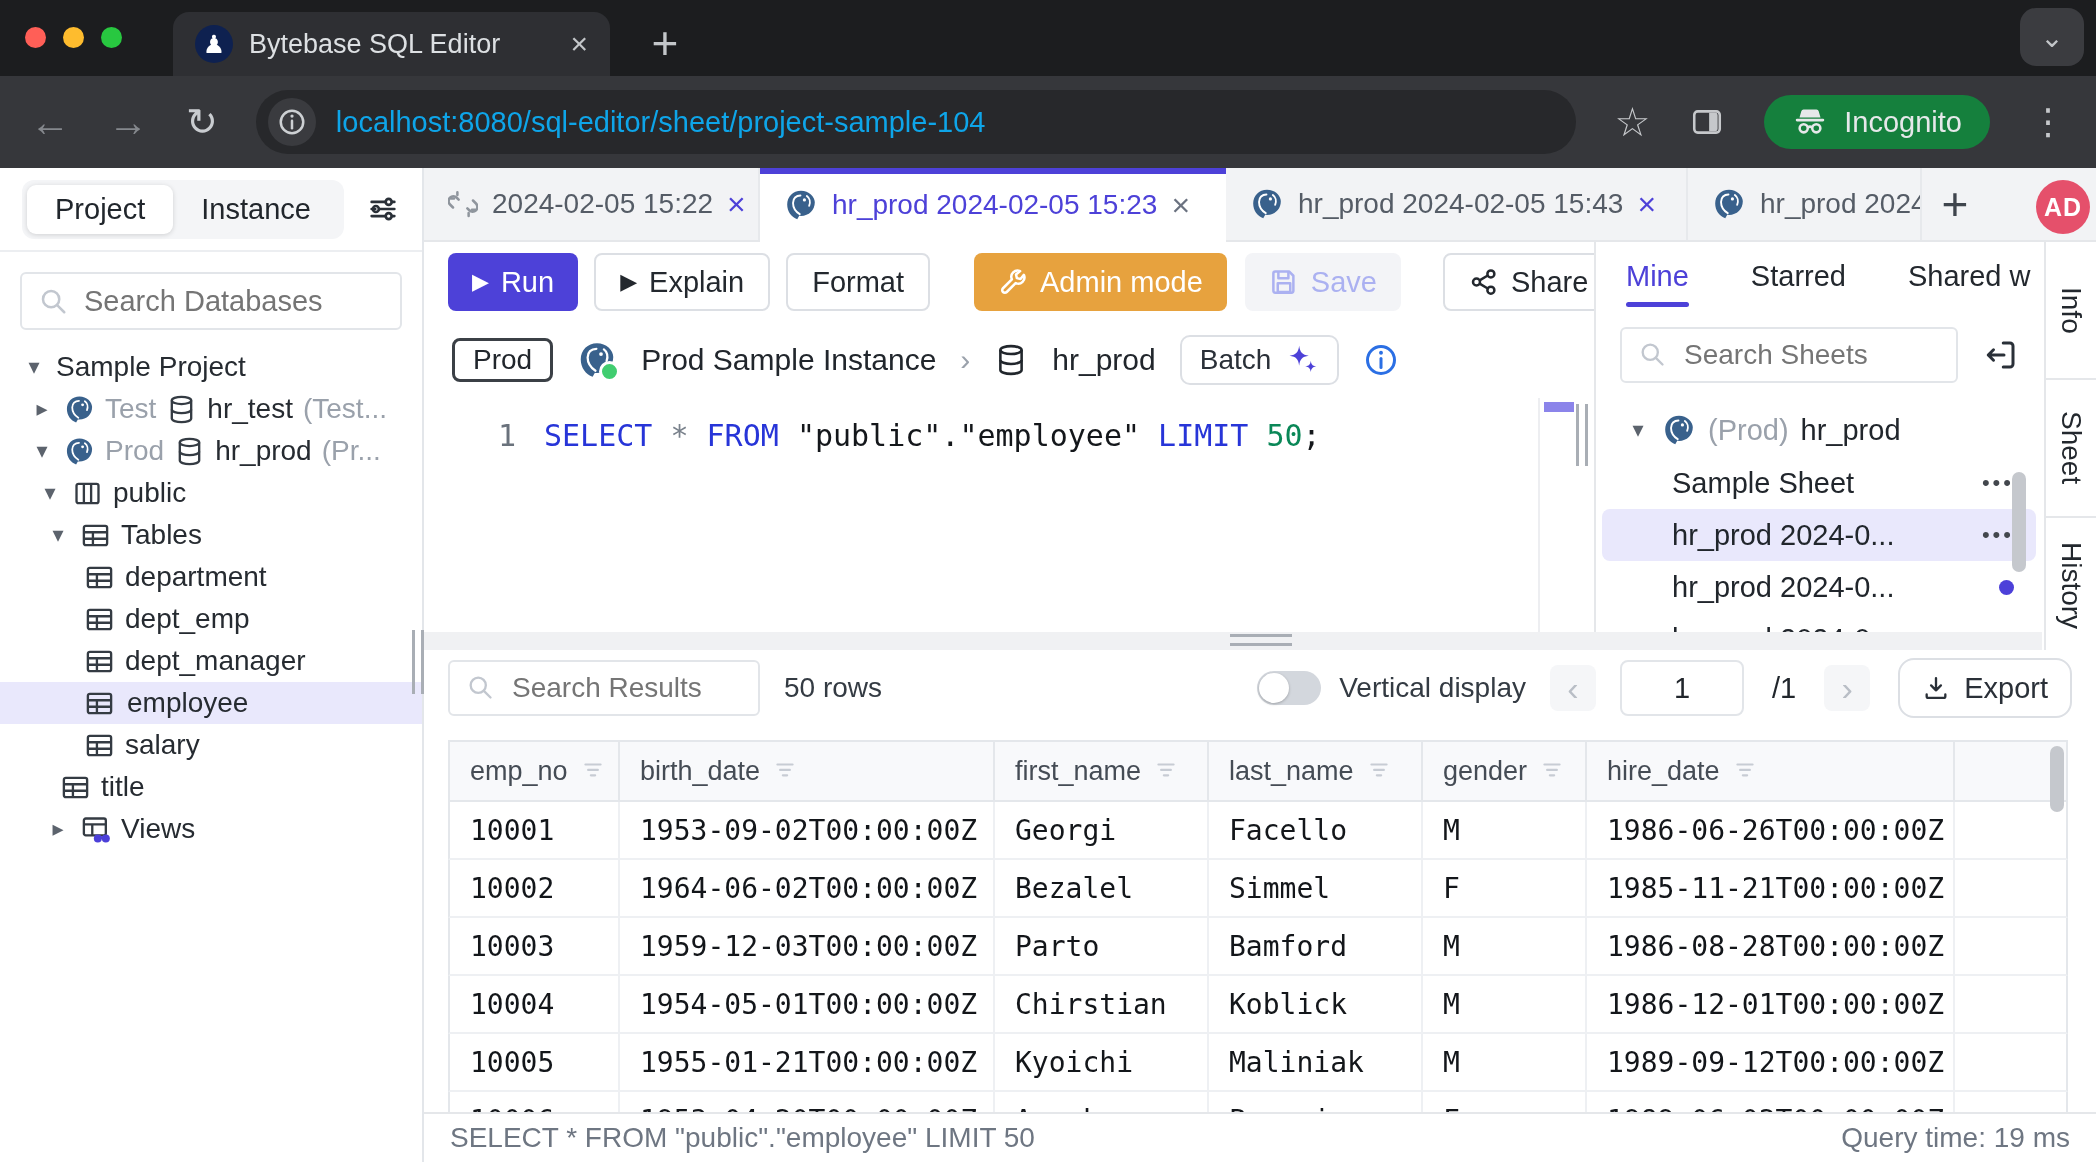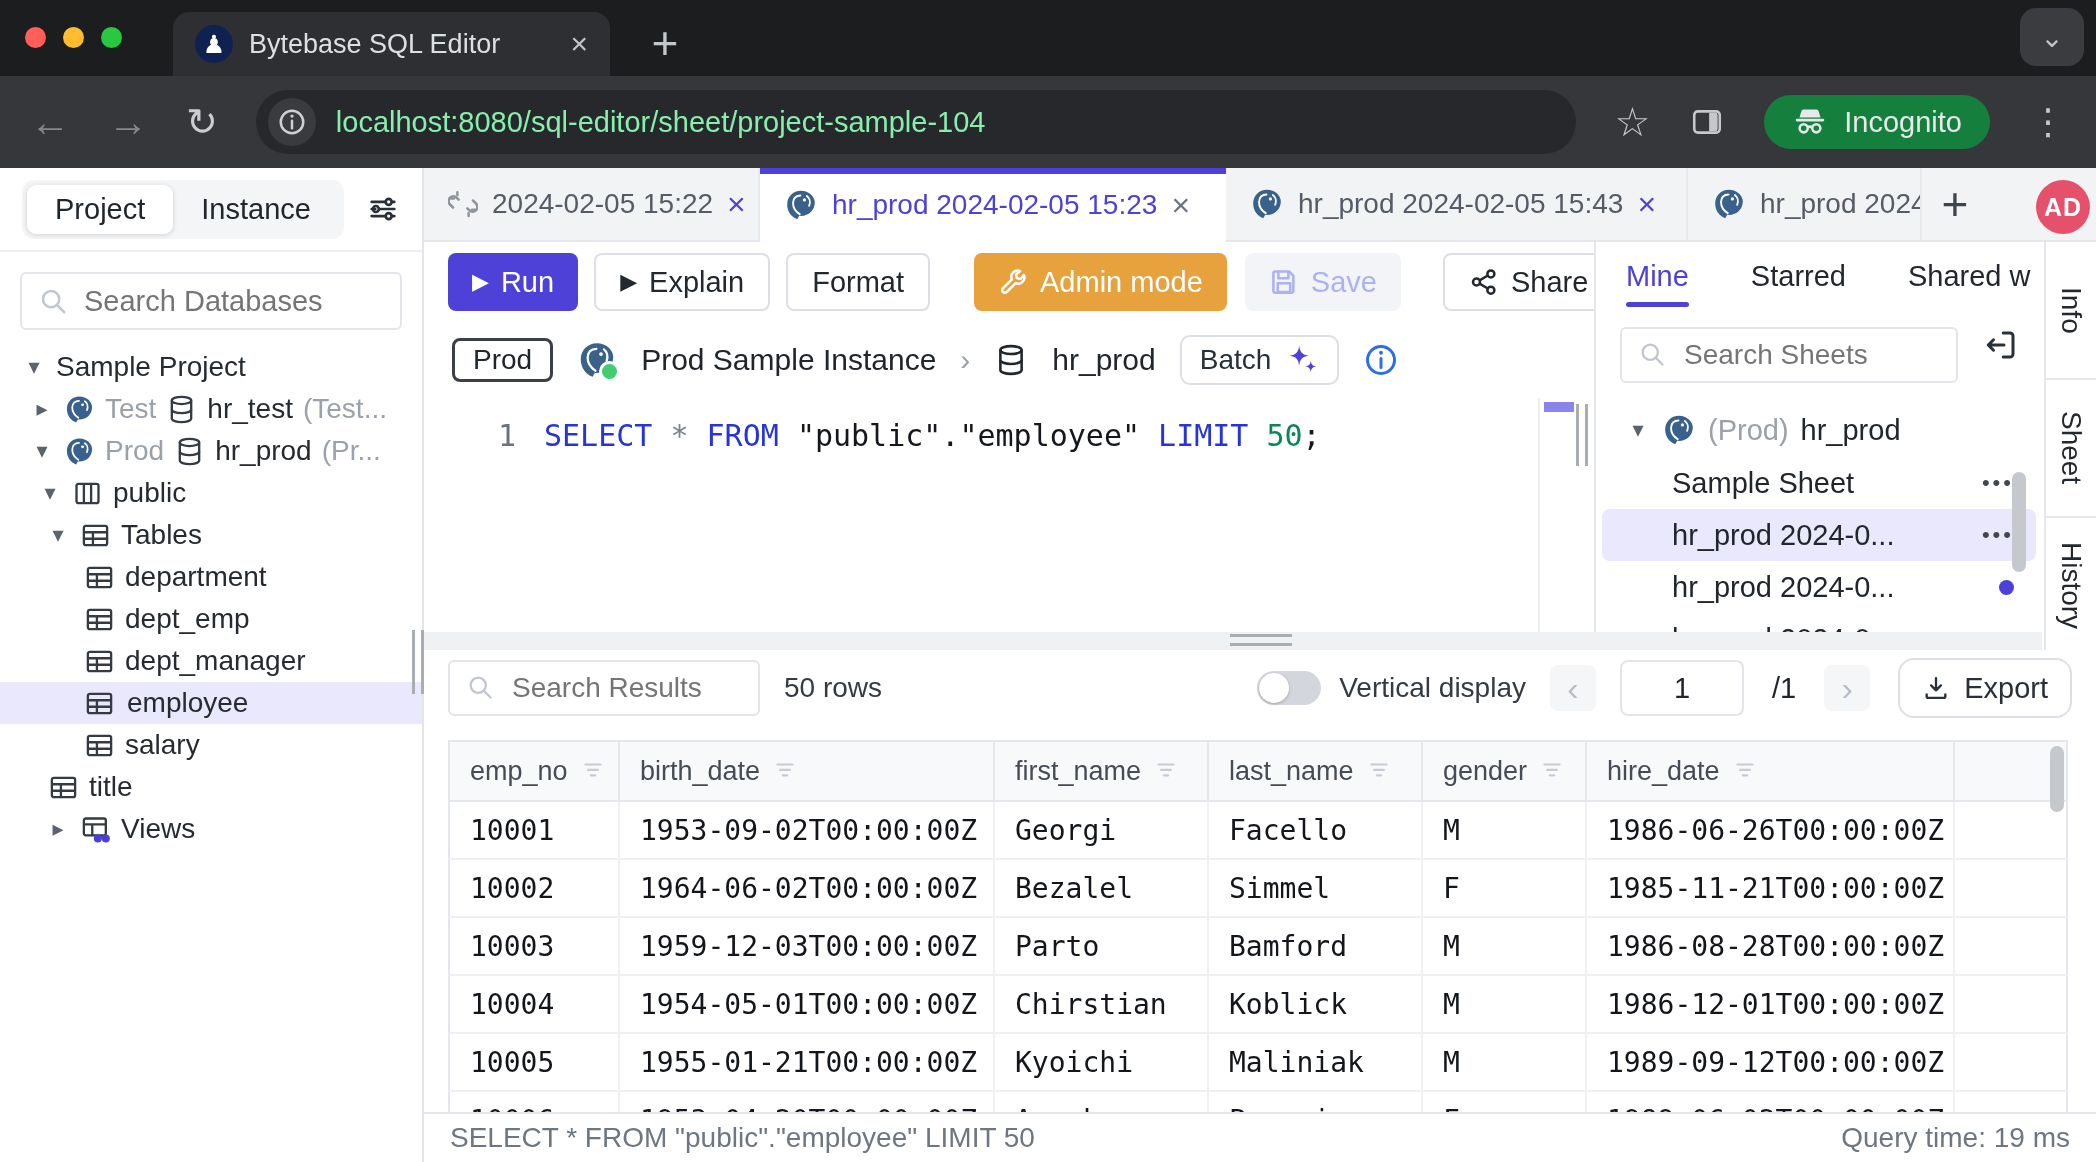--- a/index.html
+++ b/index.html
@@ -15,21 +15,21 @@
   .fav{width:38px;height:38px;border-radius:50%;background:#0e2150;color:#fff;display:flex;align-items:center;justify-content:center;font-size:25px;flex:none;}
   .btab-title{color:#dde0e3;font-size:27px;flex:1;white-space:nowrap;}
   .btab-close{color:#c3c6c9;font-size:30px;line-height:1;}
   .newtab{left:634px;top:14px;width:62px;height:58px;color:#c3c6c9;font-size:46px;display:flex;align-items:center;justify-content:center;}
   .tabchev{right:12px;top:8px;width:64px;height:58px;background:#3b3c40;border-radius:16px;color:#c3c6c9;font-size:28px;display:flex;align-items:center;justify-content:center;}
   .burl{left:0;top:76px;width:2096px;height:92px;background:#36373b;display:flex;align-items:center;padding:0 30px;gap:38px;box-sizing:border-box;}
   .navg{color:#85888d;font-size:40px;line-height:1;}
   .reload{color:#c9ccd0;font-size:38px;line-height:1;}
   .upill{height:64px;width:1376px;background:#27282b;border-radius:32px;display:flex;align-items:center;gap:20px;padding:0 10px 0 12px;box-sizing:border-box;}
   .siteinfo{width:48px;height:48px;border-radius:50%;background:#3a3b3f;color:#cdd0d3;display:flex;align-items:center;justify-content:center;}
-  .urltext{color:#86efac;font-size:29px;white-space:nowrap;}
+  .urltext{color:#0ea5e9;font-size:29px;white-space:nowrap;}
   .urlright{margin-left:auto;display:flex;align-items:center;gap:40px;}
   .star{color:#c6c8cb;font-size:40px;line-height:1;}
   .incog{height:54px;background:#15803d;border-radius:31px;display:flex;align-items:center;gap:16px;padding:0 28px;color:#e6e8ea;font-size:29px;}
   .bdots{color:#c6c8cb;font-size:36px;line-height:1;letter-spacing:0;}
 
   
   .sidebar{left:0;top:168px;width:424px;height:994px;background:#fff;border-right:2px solid #e3e6ea;overflow:hidden;}
   .sb-head{height:82px;border-bottom:2px solid #eceef1;display:flex;align-items:center;padding:0 22px;}
   .seg{display:flex;align-items:center;background:#f4f5f7;border-radius:12px;padding:5px;}
   .sb-tab{padding:8px 28px;font-size:29px;color:#21262c;border-radius:9px;}
@@ -90,21 +90,21 @@
   .idt{color:#14171b;white-space:pre;}
   .num{color:#0a8757;white-space:pre;}
   .pl{color:#14171b;white-space:pre;}
 
   
   .rpanel{left:1594px;top:242px;width:450px;height:390px;background:#fff;border-left:2px solid #e5e7ea;overflow:hidden;}
   .rtabs{display:flex;align-items:center;padding:18px 0 0 30px;gap:62px;font-size:29px;color:#23282e;white-space:nowrap;}
   .rtab{position:relative;padding-bottom:14px;}
   .rtab.active{color:#4d41d8;}
   .rtab.active::after{content:"";position:absolute;left:0;right:0;bottom:0;height:5px;background:#4d41d8;border-radius:3px;}
-  .rsearch{margin:20px 0 0 24px;display:flex;gap:25px;}
+  .rsearch{margin:20px 0 0 24px;display:flex;align-items:center;gap:25px;}
   .rsearch .inputbox{width:338px;height:56px;font-size:28px;}
   .collapse{width:36px;height:36px;color:#2a3038;}
   .rtree{margin-top:20px;font-size:29px;color:#21262c;}
   .rhead{display:flex;align-items:center;gap:12px;padding-left:30px;height:54px;white-space:nowrap;}
   .rrow{display:flex;align-items:center;height:52px;margin:0 8px 0 6px;padding:0 22px 0 70px;border-radius:8px;white-space:nowrap;}
   .rrow.sel{background:#e9e8fc;}
   .rrow .nm{flex:1;overflow:hidden;}
   .menu3{color:#43474d;font-size:22px;letter-spacing:3px;}
   .bluedot{width:15px;height:15px;border-radius:50%;background:#4c40d9;}
   .rthumb{left:2012px;top:472px;width:14px;height:100px;background:#c5c8cd;border-radius:7px;}
@@ -332,21 +332,21 @@
       </div>
       <div class="trow" style="padding-left:84px;">
         <span class="ticon">
             <svg width="31" height="31" viewBox="0 0 24 24" fill="none" stroke="currentColor" stroke-width="1.8">
               <rect x="3" y="4.5" width="18" height="15" rx="1.5"></rect>
               <path d="M3 9.5h18M3 14.5h18M10 9.5v10"></path>
             </svg>
           </span>
         <span>salary</span>
       </div>
-      <div class="trow" style="padding-left:48px;">
+      <div class="trow" style="padding-left:60px;">
         <span class="ticon">
             <svg width="31" height="31" viewBox="0 0 24 24" fill="none" stroke="currentColor" stroke-width="1.8">
               <rect x="3" y="4.5" width="18" height="15" rx="1.5"></rect>
               <path d="M3 9.5h18M3 14.5h18M10 9.5v10"></path>
             </svg>
           </span>
         <span>title</span>
       </div>
       <div class="trow" style="padding-left:46px;">
         <span class="caret">▸</span>

